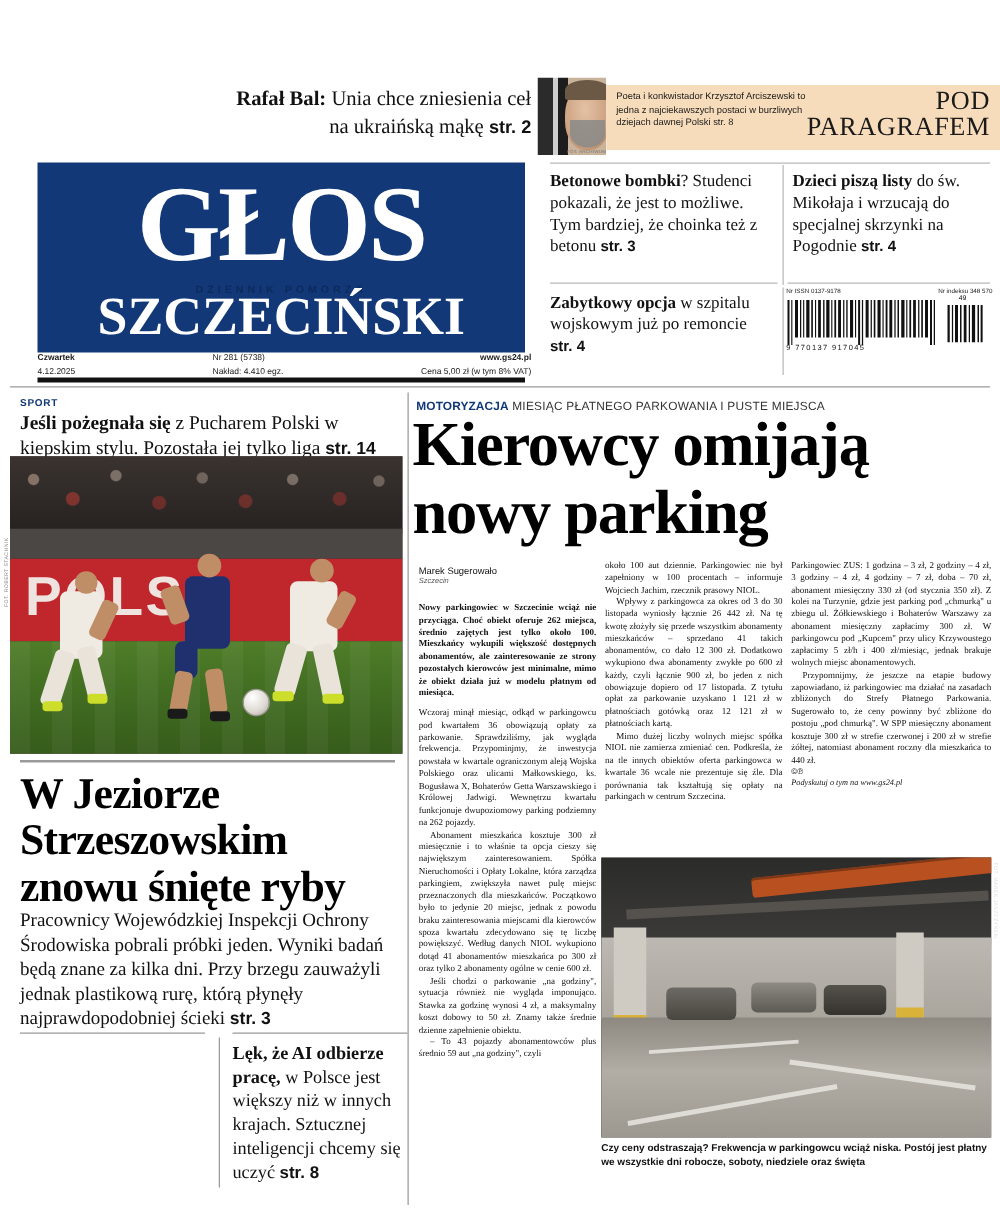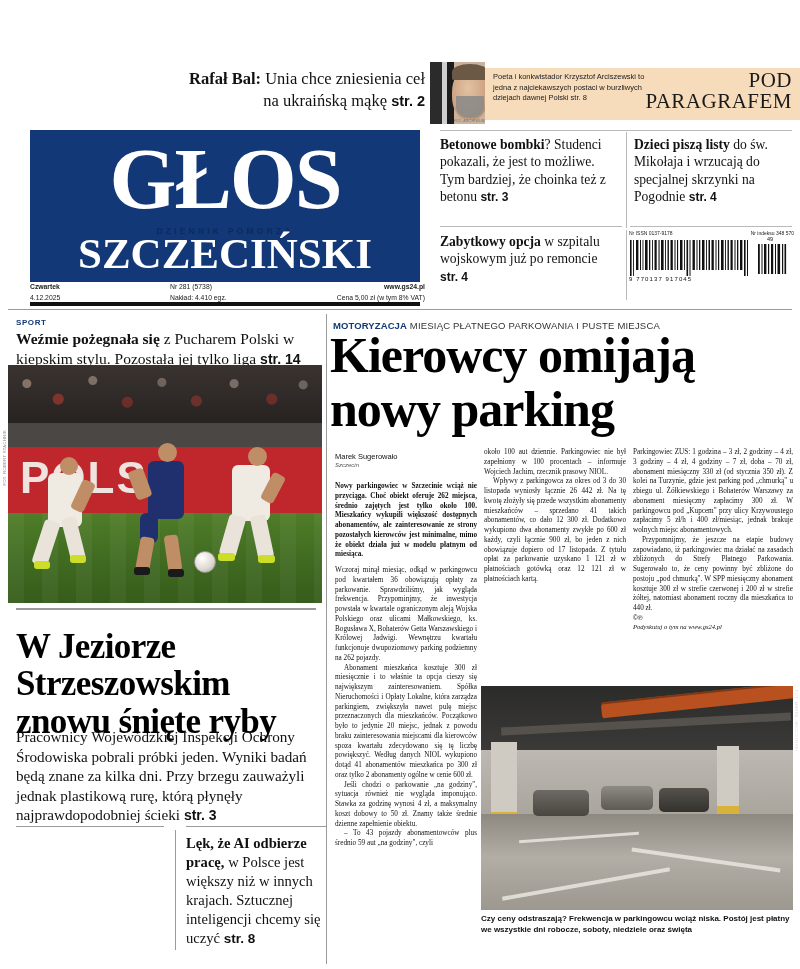--- a/index.html
+++ b/index.html
@@ -133,21 +133,21 @@
   .ball{position:absolute;width:20px;height:20px;border-radius:50%;
      background:radial-gradient(circle at 35% 30%,#ffffff 0%,#ddd9d2 60%,#a9a49c 100%);border:1px solid #9a958d;}
   .sp-credit{position:absolute;left:2px;top:430px;width:10px;
      font-family:"Liberation Sans",sans-serif;font-size:4.2px;color:#888;
      writing-mode:vertical-rl;transform:rotate(180deg);letter-spacing:.3px;}
 
   
   .lead-rule{position:absolute;left:16px;top:608px;width:300px;height:2px;background:#9a9a9a;}
   .lead-head{position:absolute;left:16px;top:616px;width:312px;
      font-family:"Liberation Serif",serif;font-weight:bold;font-size:35px;line-height:1.07;
-     color:#000;letter-spacing:-.6px;margin-top:12px;}
+     color:#000;letter-spacing:-.6px;}
   .lead-head span{display:block;}
   .lead-deck{position:absolute;left:16px;top:727px;width:300px;
      font-family:"Liberation Serif",serif;font-size:15.2px;line-height:1.29;color:#111;}
   .lead-deck .pg{font-family:"Liberation Sans",sans-serif;font-weight:bold;font-size:14px;}
 
   
   .bl-rule{position:absolute;top:826px;height:1px;background:#9a9a9a;}
   .bl-v{position:absolute;left:175px;top:830px;width:1px;height:120px;background:#9a9a9a;}
   .bl{position:absolute;font-family:"Liberation Serif",serif;font-size:14.6px;line-height:1.3;color:#111;}
   .bl b{font-weight:bold;}
@@ -321,21 +321,21 @@
           <rect x="25" y="0" width="1.2" height="30"></rect>
         <rect x="27.5" y="0" width="1.6" height="30"></rect>
       </g>
     </svg>
   </div>
 
   <div class="top-rule"></div>
 
   <div class="sport-kicker">SPORT</div>
   <div class="sport-text">
-    <b>Weźmie pożegnała się</b><span> z Pucharem Polski w kiepskim stylu. Pozostała jej tylko liga </span><span class="pg">str. 14</span>
+    <b>Jeśli pożegnała się</b><span> z Pucharem Polski w kiepskim stylu. Pozostała jej tylko liga </span><span class="pg">str. 14</span>
   </div>
 
   <div class="main-kicker">
     <b>MOTORYZACJA</b>
     <span>MIESIĄC PŁATNEGO PARKOWANIA I PUSTE MIEJSCA</span>
   </div>
   <div class="main-head">
     <span>Kierowcy omijają</span>
     <span class="l2">nowy parking</span>
   </div>
@@ -413,20 +413,21 @@
     <p class="lead">Nowy parkingowiec w Szczecinie wciąż nie przyciąga. Choć obiekt oferuje 262 miejsca, średnio zajętych jest tylko około 100. Mieszkańcy wykupili większość dostępnych abonamentów, ale zainteresowanie ze strony pozostałych kierowców jest minimalne, mimo że obiekt działa już w modelu płatnym od miesiąca.</p>
     <p class="first">Wczoraj minął miesiąc, odkąd w parkingowcu pod kwartałem 36 obowiązują opłaty za parkowanie. Sprawdziliśmy, jak wygląda frekwencja. Przypominjmy, że inwestycja powstała w kwartale ograniczonym aleją Wojska Polskiego oraz ulicami Małkowskiego, ks. Bogusława X, Bohaterów Getta Warszawskiego i Królowej Jadwigi. Wewnętrzu kwartału funkcjonuje dwupoziomowy parking podziemny na 262 pojazdy.</p>
     <p>Abonament mieszkańca kosztuje 300 zł miesięcznie i to właśnie ta opcja cieszy się największym zainteresowaniem. Spółka Nieruchomości i Opłaty Lokalne, która zarządza parkingiem, zwiększyła nawet pulę miejsc przeznaczonych dla mieszkańców. Początkowo było to jedynie 20 miejsc, jednak z powodu braku zainteresowania miejscami dla kierowców spoza kwartału zdecydowano się tę liczbę powiększyć. Według danych NIOL wykupiono dotąd 41 abonamentów mieszkańca po 300 zł oraz tylko 2 abonamenty ogólne w cenie 600 zł.</p>
     <p>Jeśli chodzi o parkowanie „na godziny", sytuacja również nie wygląda imponująco. Stawka za godzinę wynosi 4 zł, a maksymalny koszt dobowy to 50 zł. Znamy także średnie dzienne zapełnienie obiektu.</p>
     <p>– To 43 pojazdy abonamentowców plus średnio 59 aut „na godziny", czyli</p>
   </div>
 
   <div class="col" style="left:484px;top:448px;width:142px;">
     <p class="first">około 100 aut dziennie. Parkingowiec nie był zapełniony w 100 procentach – informuje Wojciech Jachim, rzecznik prasowy NIOL.</p>
     <p>Wpływy z parkingowca za okres od 3 do 30 listopada wyniosły łącznie 26 442 zł. Na tę kwotę złożyły się przede wszystkim abonamenty mieszkańców – sprzedano 41 takich abonamentów, co dało 12 300 zł. Dodatkowo wykupiono dwa abonamenty zwykłe po 600 zł każdy, czyli łącznie 900 zł, bo jeden z nich obowiązuje dopiero od 17 listopada. Z tytułu opłat za parkowanie uzyskano 1 121 zł w płatnościach gotówką oraz 12 121 zł w płatnościach kartą.</p>
+    <p>Mimo dużej liczby wolnych miejsc spółka NIOL nie zamierza zmieniać cen. Podkreśla, że na tle innych obiektów oferta parkingowca w kwartale 36 wcale nie prezentuje się źle. Dla porównania tak kształtują się opłaty na parkingach w centrum Szczecina.</p>
   </div>
 
   <div class="col" style="left:633px;top:448px;width:160px;">
     <p class="first">Parkingowiec ZUS: 1 godzina – 3 zł, 2 godziny – 4 zł, 3 godziny – 4 zł, 4 godziny – 7 zł, doba – 70 zł, abonament miesięczny 330 zł (od stycznia 350 zł). Z kolei na Turzynie, gdzie jest parking pod „chmurką" u zbiegu ul. Żółkiewskiego i Bohaterów Warszawy za abonament miesięczny zapłacimy 300 zł. W parkingowcu pod „Kupcem" przy ulicy Krzywoustego zapłacimy 5 zł/h i 400 zł/miesiąc, jednak brakuje wolnych miejsc abonamentowych.</p>
     <p>Przypomnijmy, że jeszcze na etapie budowy zapowiadano, iż parkingowiec ma działać na zasadach zbliżonych do Strefy Płatnego Parkowania. Sugerowało to, że ceny powinny być zbliżone do postoju „pod chmurką". W SPP miesięczny abonament kosztuje 300 zł w strefie czerwonej i 200 zł w strefie żółtej, natomiast abonament roczny dla mieszkańca to 440 zł.</p>
     <p class="sig first">©℗</p>
     <p class="promo first">Podyskutuj o tym na www.gs24.pl</p>
   </div>
 
   <div class="bot-photo">

